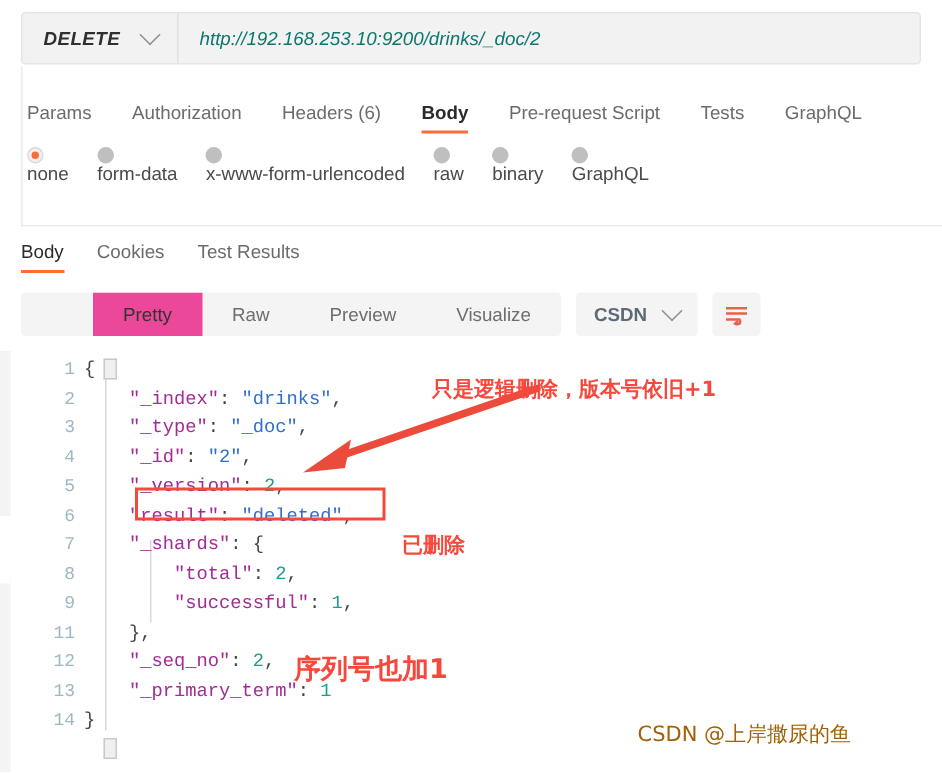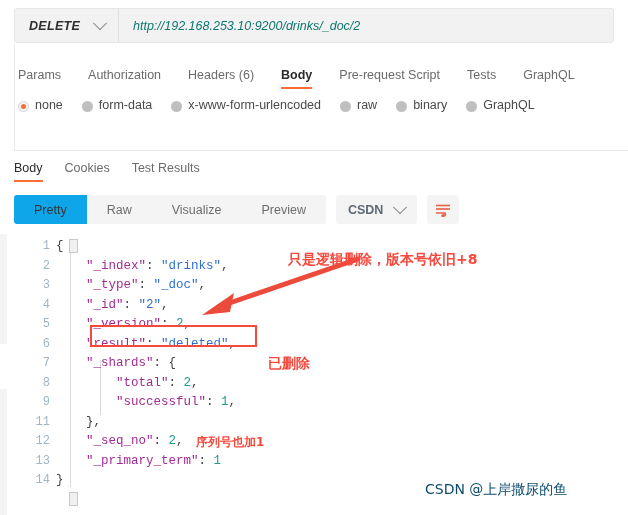--- a/index.html
+++ b/index.html
@@ -108,24 +108,25 @@
   
   .radios {
     position: absolute;
     left: 18px;
     top: 98px;
     display: flex;
     align-items: center;
   }
   .radio-item {
     display: flex;
-    align-items: flex-end;
+    align-items: flex-start;
     margin-right: 19px;
     cursor: pointer;
     white-space: nowrap;
+    flex-direction: column;
   }
   .radio-dot {
     width: 11px;
     height: 11px;
     border-radius: 50%;
     background: #bfbfbf;
     margin-right: 6px;
     flex: none;
     position: relative;
   }
@@ -217,22 +218,23 @@
   .seg {
     display: flex;
     align-items: center;
     padding: 0 20px;
     font-size: 12.5px;
     color: #6d6d6d;
     cursor: pointer;
     white-space: nowrap;
   }
   .seg.active {
-    background: #0ea5e9;
+    background: #ec4899;
     color: #333333;
+    margin-left: 48px;
   }
   .json-select {
     margin-left: 10px;
     height: 29px;
     background: #f4f4f4;
     border-radius: 3px;
     display: flex;
     align-items: center;
     padding: 0 12px;
     cursor: pointer;
@@ -344,21 +346,21 @@
   
   .ann {
     position: absolute;
     color: #f5493d;
     font-family: "DejaVu Sans", sans-serif;
     font-weight: bold;
     white-space: nowrap;
   }
   #ann-top   { left: 288px; top: 251px; font-size: 14px; }
   #ann-del   { left: 268px; top: 328px; font-size: 14px; margin-top: 27px; }
-  #ann-seq   { left: 196px; top: 434px; font-size: 12px; }
+  #ann-seq   { left: 196px; top: 434px; font-size: 18px; }
   .redbox {
     position: absolute;
     left: 90px;
     top: 325px;
     width: 167px;
     height: 22px;
     border: 2px solid #f5493d;
     box-sizing: border-box;
   }
   .arrow-svg {
@@ -369,21 +371,21 @@
     height: 70px;
     pointer-events: none;
   }
 
   
   .watermark {
     position: absolute;
     left: 425px;
     top: 481px;
     font-size: 14px;
-    color: #0c4a6e;
+    color: #a16207;
     font-family: "DejaVu Sans", sans-serif;
     white-space: nowrap;
   }
 </style>
 </head>
 <body>
 
 <div id="app">
 
   <div class="urlbar">
@@ -437,22 +439,22 @@
   <div class="res-tabs">
     <div class="res-tab active">Body</div>
     <div class="res-tab">Cookies</div>
     <div class="res-tab">Test Results</div>
   </div>
 
   <div class="fmt-bar">
     <div class="seg-group">
       <div class="seg active">Pretty</div>
       <div class="seg">Raw</div>
+      <div class="seg">Preview</div>
       <div class="seg">Visualize</div>
-      <div class="seg">Preview</div>
     </div>
     <div class="json-select">
       <span class="txt">CSDN</span>
       <span class="chev"></span>
     </div>
     <div class="wrap-btn">
       <svg width="16" height="14" viewBox="0 0 16 14">
         <line x1="1" y1="2.5" x2="15" y2="2.5" stroke="#e8614a" stroke-width="1.6"></line>
         <line x1="1" y1="6" x2="15" y2="6" stroke="#e8614a" stroke-width="1.6"></line>
         <path d="M1 10 L10 10 A2.4 2.4 0 0 1 10 12.8 L7.5 12.8" fill="none" stroke="#e8614a" stroke-width="1.6"></path>
@@ -484,18 +486,18 @@
         <div class="code-line"><span class="lnum">13</span><span class="ctext"><span class="p">    </span><span class="k">"_primary_term"</span><span class="p">: </span><span class="n">1</span></span></div>
         <div class="code-line"><span class="lnum">14</span><span class="ctext"><span class="p">}</span></span></div>
       </div>
   </div>
 
   <div class="redbox"></div>
   <svg class="arrow-svg">
     <path d="M168 4 L28 52" stroke="#ec4a3b" stroke-width="5" fill="none" stroke-linecap="round"></path>
     <path d="M12 60 L44 38 L40 57 Z" fill="#ec4a3b"></path>
   </svg>
-  <div class="ann" id="ann-top">只是逻辑删除，版本号依旧+8</div>
+  <div class="ann" id="ann-top">只是逻辑删除，版本号依旧+1</div>
   <div class="ann" id="ann-del">已删除</div>
   <div class="ann" id="ann-seq">序列号也加1</div>
 
   <div class="watermark">CSDN @上岸撒尿的鱼</div>
 </div>
 
 </body></html>

